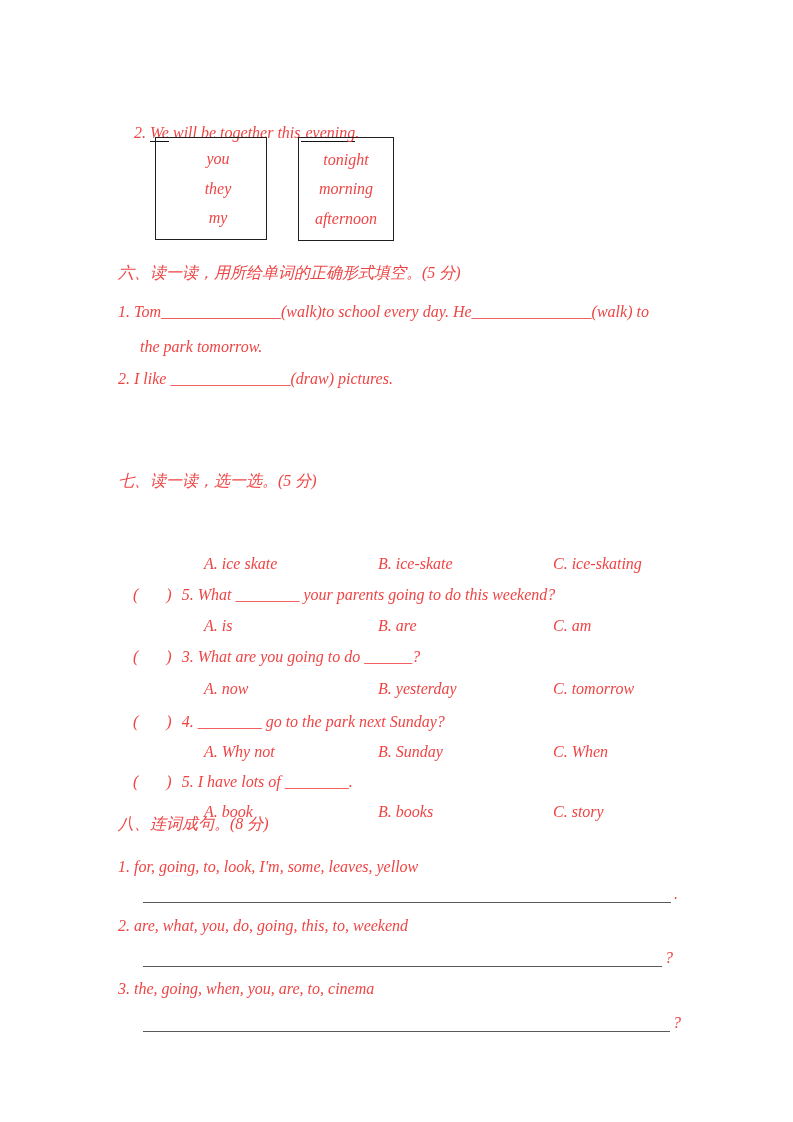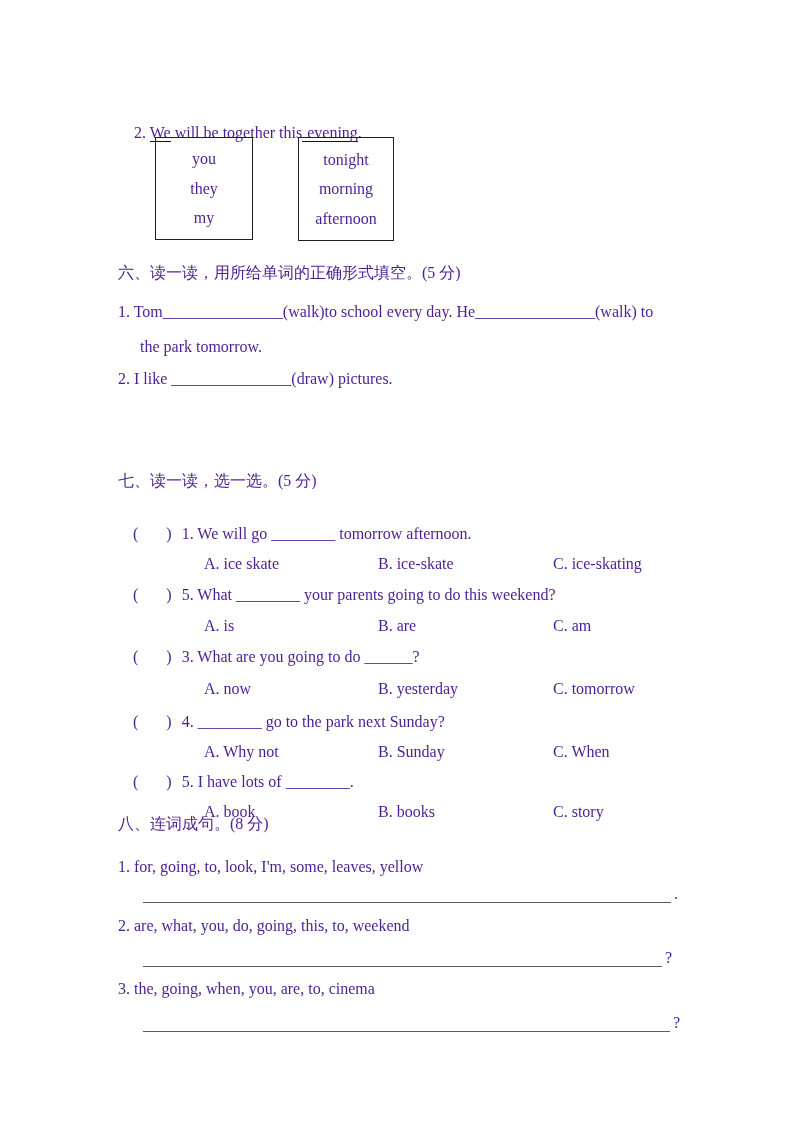--- a/index.html
+++ b/index.html
@@ -2,22 +2,23 @@
 <html><head>
 <meta charset="utf-8">
 <style>
   html,body { margin:0; padding:0; background:#ffffff; }
   .page {
     position:relative;
     width:793px; height:1122px;
     background:#ffffff;
     font-family:"Liberation Serif","DejaVu Serif",serif;
     font-size:16px;
-    color:#4c1d95;
+    color:#ef4444;
     overflow:hidden;
+    font-style:italic;
   }
   .row { position:absolute; white-space:pre; line-height:20px; }
   .u  { border-bottom:1px solid #141414; }
   .u-pad { padding-left:5px; }
   .wordbox {
     position:absolute;
     border:1.5px solid #1f1f1f;
     display:flex; flex-direction:column;
     justify-content:space-evenly; align-items:center;
     text-align:center;
@@ -34,41 +35,38 @@
 </style>
 </head>
 <body>
 
 <div class="page">
 
   <div class="row" style="left:118px; top:103px;">
     <span>2. </span><span class="u">We</span><span> will be together this</span><span class="u u-pad">evening</span><span>.</span>
   </div>
 
-  <div class="wordbox" style="left:155px; top:137px; width:96px; height:101px;">
+  <div class="wordbox" style="left:155px; top:137px; width:96px; height:101px;padding-left:14px;">
     <span>you</span>
     <span>they</span>
     <span>my</span>
   </div>
   <div class="wordbox" style="left:298px; top:137px; width:94px; height:102px;">
     <span>tonight</span>
     <span>morning</span>
     <span>afternoon</span>
   </div>
 
   <div class="row" style="left:118px; top:263px;">六、读一读，用所给单词的正确形式填空。(5 分)</div>
   <div class="row" style="left:118px; top:302px;">1. Tom_______________(walk)to school every day. He_______________(walk) to</div>
   <div class="row" style="left:140px; top:337px;">the park tomorrow.</div>
   <div class="row" style="left:118px; top:369px;">2. I like _______________(draw) pictures.</div>
 
   <div class="row" style="left:118px; top:471px;">七、读一读，选一选。(5 分)</div>
 
-  <div class="row" style="left:117px; top:504px;">
-    <span class="paren">(       )</span><span class="qtext">1. We will go ________ tomorrow afternoon.</span>
-  </div>
   <div class="opts" style="left:188px; top:534px;">
     <span class="opt-a">A. ice skate</span><span class="opt-b">B. ice-skate</span><span>C. ice-skating</span>
   </div>
 
   <div class="row" style="left:117px; top:565px;">
     <span class="paren">(       )</span><span class="qtext">5. What ________ your parents going to do this weekend?</span>
   </div>
   <div class="opts" style="left:188px; top:596px;">
     <span class="opt-a">A. is</span><span class="opt-b">B. are</span><span>C. am</span>
   </div>

